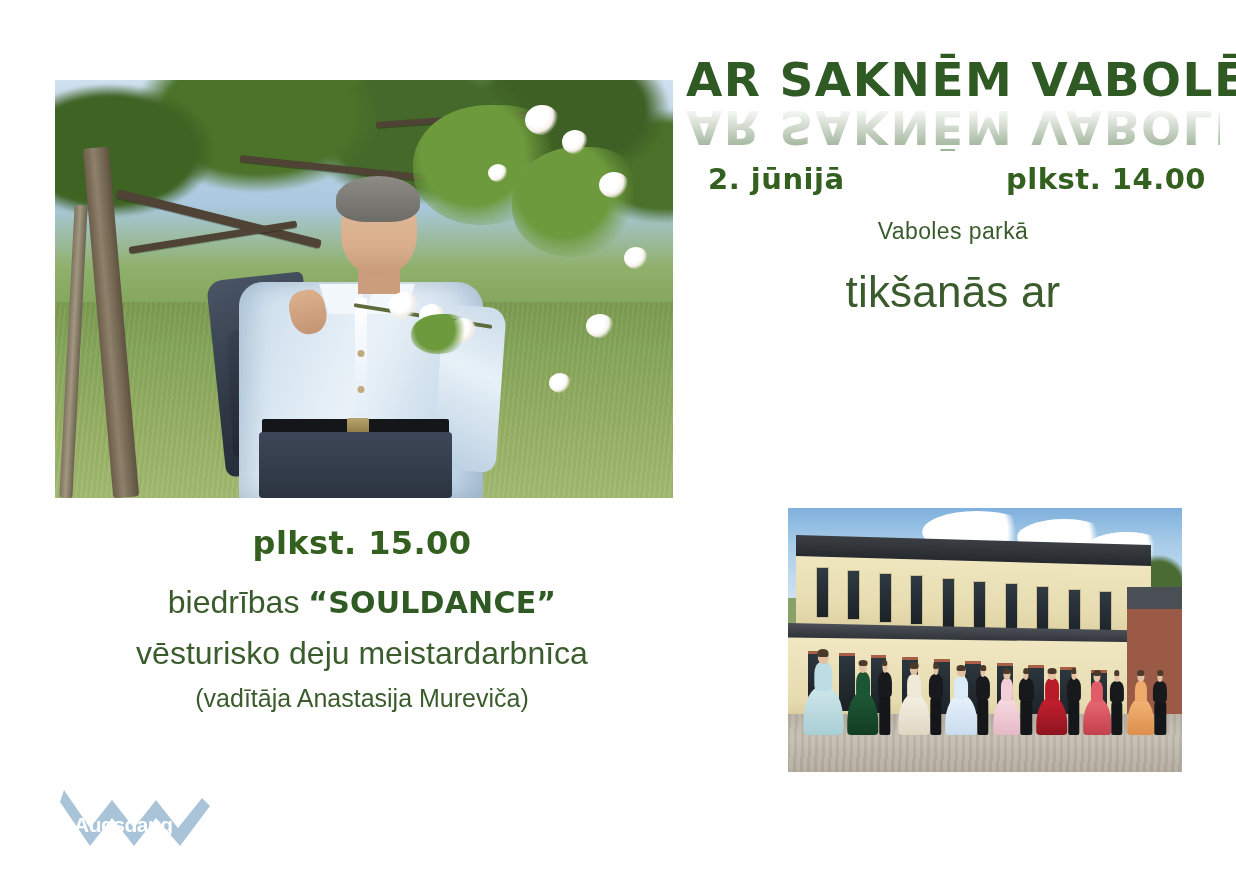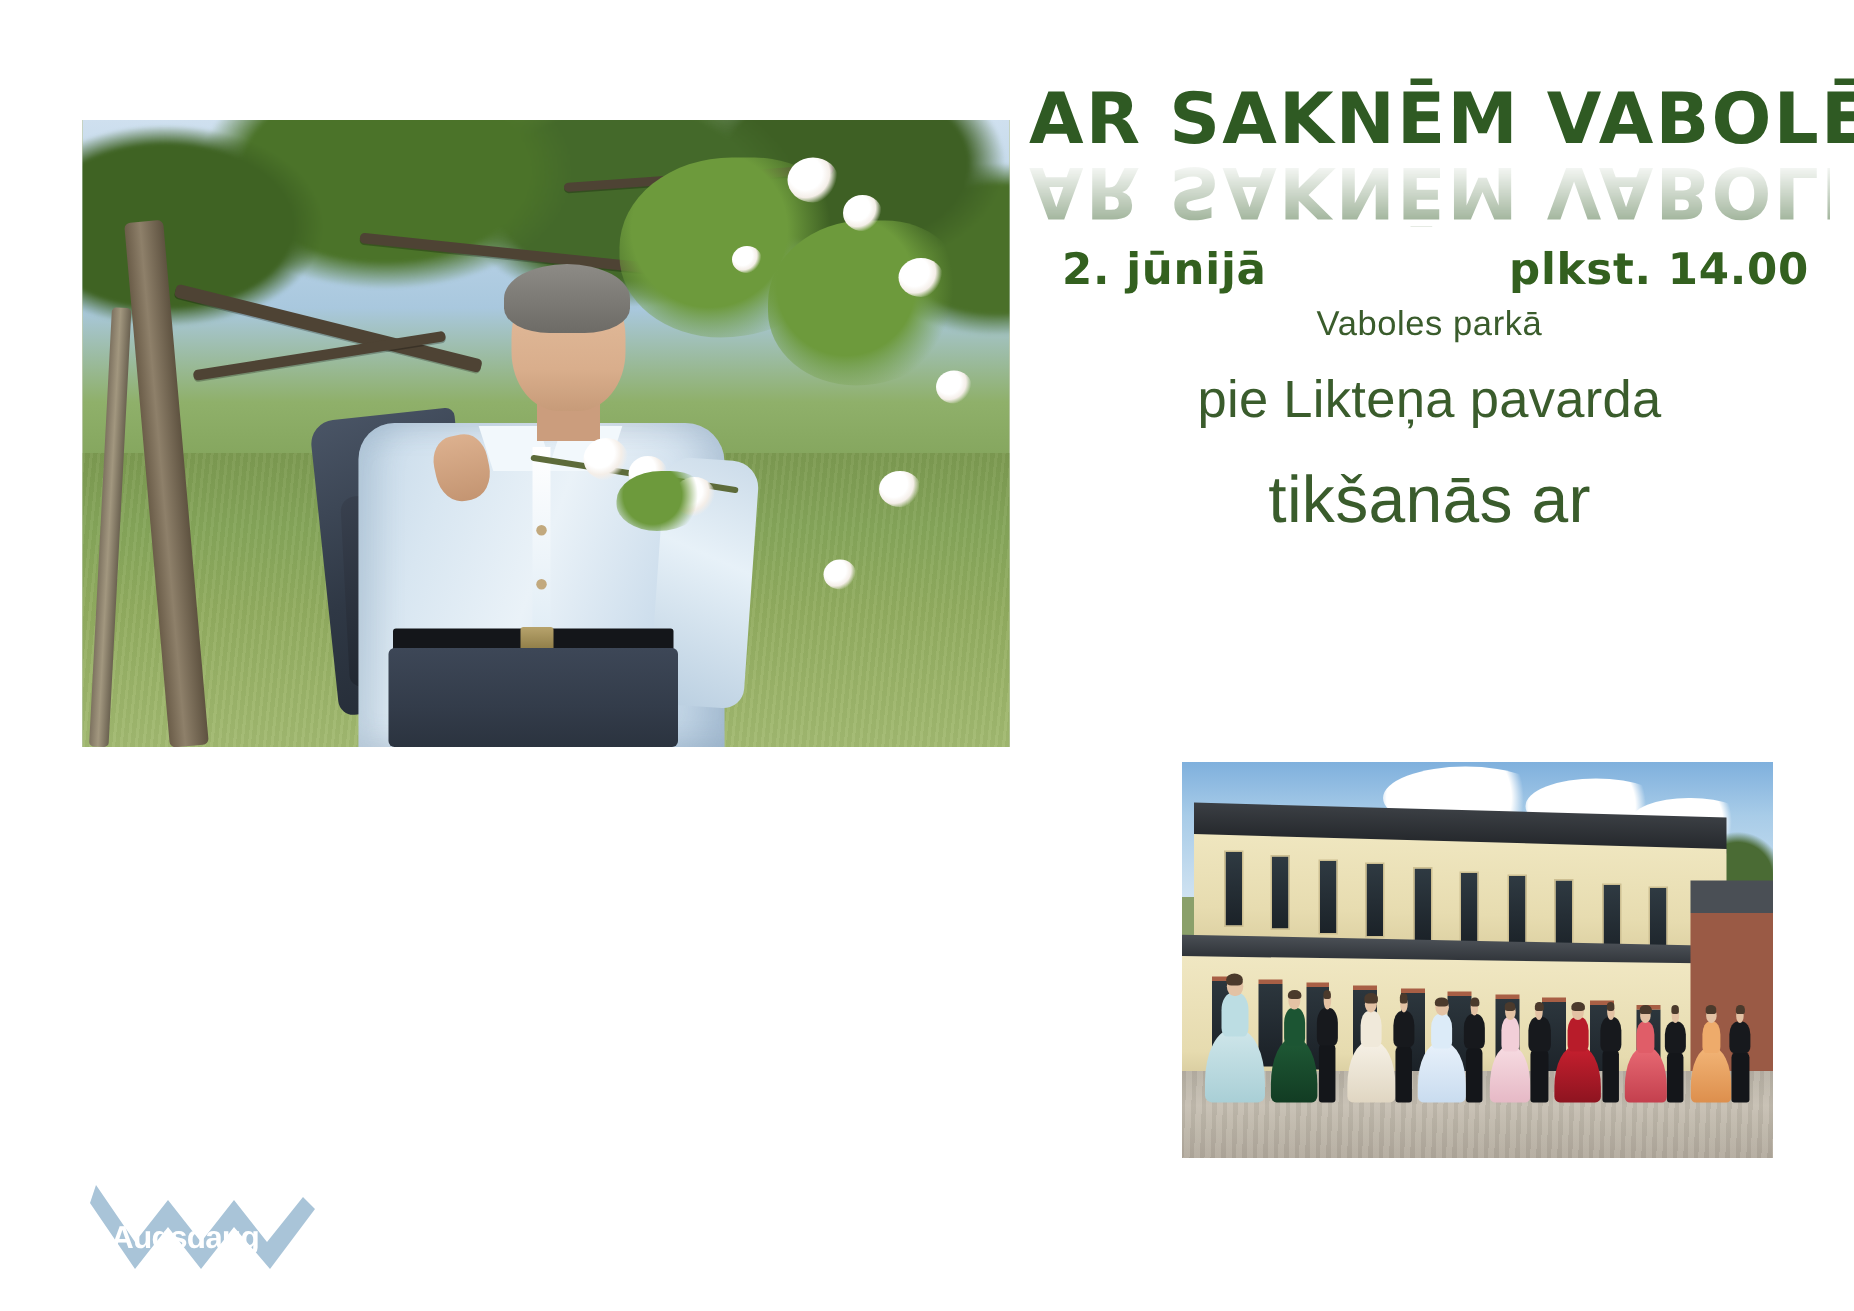--- a/index.html
+++ b/index.html
@@ -406,21 +406,21 @@
     font-weight: 700;
     font-size: 29px;
     color: #33601f;
     letter-spacing: .5px;
   }
 
   .venue {
     font-family: "Liberation Sans", sans-serif;
     font-size: 23px;
     color: #3a5c2c;
-    margin-top: 6px;
+    margin-top: 22px;
     letter-spacing: .4px;
   }
   .place {
     font-family: "Liberation Sans", sans-serif;
     font-size: 35px;
     color: #3a5c2c;
     margin-top: 18px;
     letter-spacing: .2px;
   }
   .meet {
@@ -564,21 +564,20 @@
       <div class="headline">AR SAKNĒM VABOLĒ</div>
       <div class="headline-reflection">AR SAKNĒM VABOLĒ</div>
     </div>
 
     <div class="date-row">
       <span class="date-text">2. jūnijā</span>
       <span class="time-text">plkst. 14.00</span>
     </div>
 
     <div class="venue">Vaboles parkā</div>
-    <div class="place">pie Likteņa pavarda</div>
     <div class="meet">tikšanās ar</div>
   </div>
 
   <div class="photo" id="photo-dancers">
     <div class="manor-sky"></div>
     <div class="cloud" style="left:34%;top:1%;width:28%;height:16%;"></div>
     <div class="cloud" style="left:58%;top:4%;width:24%;height:14%;"></div>
     <div class="cloud" style="left:76%;top:9%;width:20%;height:12%;"></div>
     <div class="trees-bg"></div>
 
@@ -698,20 +697,28 @@
       <div class="dhair"></div>
     </div>
     <div class="dancer" style="left:92%;width:5%;height:24%;">
       <div class="gent-legs"></div>
       <div class="torso" style="width:72%;background:#17191d;"></div>
       <div class="dhead"></div>
       <div class="dhair"></div>
     </div>
   </div>
 
+  <div class="left-block">
+    <div class="second-time">plkst. 15.00</div>
+    <div class="assoc">
+      <span>biedrības </span><b>“SOULDANCE”</b>
+    </div>
+    <div class="workshop">vēsturisko deju meistardarbnīca</div>
+    <div class="leader">(vadītāja Anastasija Mureviča)</div>
+  </div>
 
 
   <div class="logo">
     <svg width="160" height="72" viewBox="0 0 160 72">
       <path d="M4 6 L30 44 L52 16 L74 44 L96 16 L118 44 L142 14 L150 22 L120 62 L96 34 L74 62 L52 34 L30 62 L0 18 Z" fill="#a9c4d8"></path>
       <text x="14" y="48" font-family="Liberation Sans, sans-serif" font-size="21" font-weight="bold" fill="#ffffff" letter-spacing="-0.5">Augsdaug</text>
     </svg>
   </div>
 
 </div>

